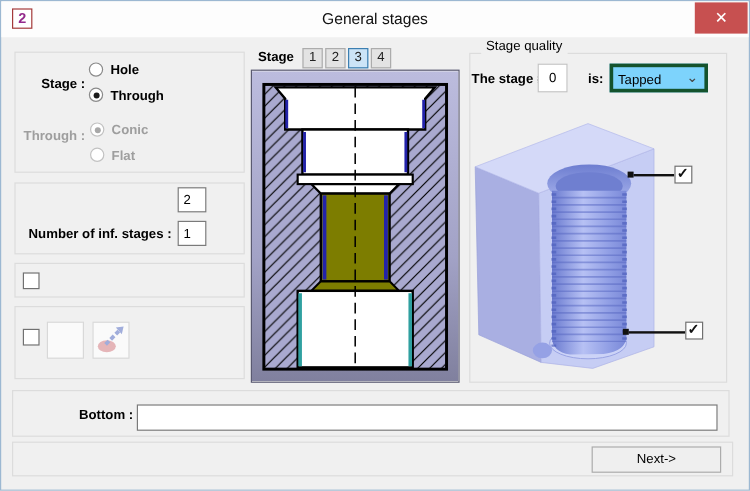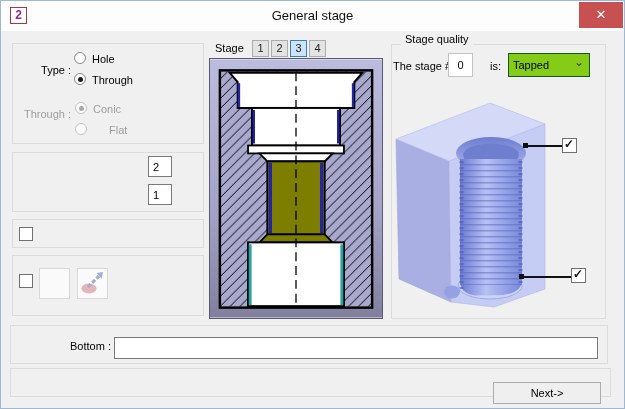--- a/index.html
+++ b/index.html
@@ -15,21 +15,21 @@
     position:absolute;left:9px;top:6px;width:17px;height:17px;background:#fff;
     border:1px solid #a43a3a;text-align:center;line-height:15px;
     font-size:12px;font-weight:bold;color:#942a8c;
   }
   .closebtn{
     position:absolute;left:578px;top:1px;width:44px;height:26px;background:#c75050;
     color:#fff;text-align:center;line-height:26px;font-size:13px;cursor:default;
   }
   .group{position:absolute;border:1px solid #dcdcdc;}
   .grouplabel{position:absolute;background:#f0f0f0;padding:0 4px;white-space:nowrap;text-align:right;}
-  .lbl{position:absolute;white-space:nowrap;}
+  .lbl{position:absolute;white-space:nowrap;font-weight:bold;}
   .lbl.r{text-align:right;}
   .lbl.dis{color:#9e9e9e;}
   .tb{
     position:absolute;background:#fff;border:1px solid #7a7a7a;
     font-family:inherit;font-size:11px;padding:0 4px;color:#000;outline:none;
   }
   .tb.lite{border-color:#c3c3c3;text-align:center;padding:0;}
   .radio{position:absolute;width:12px;height:12px;border:1px solid #8a8a8a;border-radius:50%;background:#fff;}
   .radio.checked::after{content:"";position:absolute;left:3px;top:3px;width:5px;height:5px;border-radius:50%;background:#1c1c1c;}
   .radio.disabled{border-color:#c2c2c2;}
@@ -37,57 +37,58 @@
   .cb{position:absolute;width:14px;height:14px;background:#fff;border:1px solid #707070;}
   .cb .mark{position:absolute;left:1px;top:-2px;font-size:12px;font-weight:bold;color:#111;line-height:14px;}
   .stagebtn{
     position:absolute;width:17px;height:17px;background:#e3e3e3;border:1px solid #acacac;
     text-align:center;line-height:15px;font-size:11px;color:#222;cursor:default;
   }
   .stagebtn.sel{background:#cce4f7;border-color:#3c7fb1;}
   .panel3d-line{position:absolute;height:2px;background:#111;}
   .panel3d-marker{position:absolute;width:5px;height:5px;background:#111;}
   .combo{
-    position:absolute;background:#84cc16;border:1px solid #14532d;
+    position:absolute;background:#7dd3fc;border:3px solid #14532d;
     line-height:22px;padding:0 4px;cursor:default;
   }
   .combo .chev{position:absolute;right:5px;top:-3px;font-size:12px;color:#444;}
   .btn{
     position:absolute;background:#efefef;border:1px solid #acacac;
     text-align:center;cursor:default;font-size:11px;
   }
   .iconbtn{position:absolute;background:#fafafa;border:1px solid #d8d8d8;}
   .drawpanel{position:absolute;left:208px;top:57px;width:174px;height:261px;border:1px solid #5a5a72;}
   .drawpanel svg{display:block;}
 </style>
 </head>
 <body>
 
 <div class="window">
 
   <div class="titlebar">
     <span class="appicon">2</span>
-    <span class="title">General stage</span>
+    <span class="title">General stages</span>
     <span class="closebtn">✕</span>
   </div>
 
   <div class="group" style="left:11px;top:42px;width:192px;height:101px;"></div>
-  <span class="lbl r" style="left:25px;top:63px;width:45px;">Type :</span>
+  <span class="lbl r" style="left:25px;top:63px;width:45px;">Stage :</span>
   <span class="radio" style="left:73px;top:51px;"></span>
   <span class="lbl" style="left:91px;top:52px;">Hole</span>
   <span class="radio checked" style="left:73px;top:72px;"></span>
   <span class="lbl" style="left:91px;top:73px;">Through</span>
   <span class="lbl r dis" style="left:14px;top:107px;width:56px;">Through :</span>
   <span class="radio checked disabled" style="left:74px;top:101px;"></span>
   <span class="lbl dis" style="left:92px;top:102px;">Conic</span>
   <span class="radio disabled" style="left:74px;top:122px;"></span>
-  <span class="lbl dis" style="left:108px;top:123px;">Flat</span>
+  <span class="lbl dis" style="left:92px;top:123px;">Flat</span>
 
   <div class="group" style="left:11px;top:151px;width:192px;height:60px;"></div>
   <input class="tb" style="left: 147px; top: 155px; width: 24px; height: 21px;" value="2">
+  <span class="lbl r" style="left:18px;top:188px;width:124px;">Number of inf. stages :</span>
   <input class="tb" style="left: 147px; top: 183px; width: 24px; height: 21px;" value="1">
 
   <div class="group" style="left:11px;top:218px;width:192px;height:29px;"></div>
   <span class="cb" style="left:18px;top:226px;"></span>
 
   <div class="group" style="left:11px;top:254px;width:192px;height:61px;"></div>
   <span class="cb" style="left:18px;top:273px;"></span>
   <span class="iconbtn" style="left:38px;top:267px;width:31px;height:31px;"></span>
   <span class="iconbtn" style="left:76px;top:267px;width:31px;height:31px;">
     <svg width="29" height="29" viewBox="0 0 29 29" style="opacity:.8;">
@@ -188,15 +189,15 @@
   <span class="panel3d-line" style="left:523px;top:275px;width:47px;"></span>
   <span class="cb" style="left:570px;top:267px;width:15px;height:15px;">
     <span class="mark">✓</span>
   </span>
 
   <div class="group" style="left:9px;top:324px;width:598px;height:39px;"></div>
   <span class="lbl r" style="left:30px;top:339px;width:80px;">Bottom :</span>
   <input class="tb" style="left: 113px; top: 336px; width: 484px; height: 22px;" value="">
 
   <div class="group" style="left:9px;top:367px;width:601px;height:29px;"></div>
-  <span class="btn" style="left:492px;top:371px;width:108px;height:22px;line-height:21px;margin-top:10px;">Next-&gt;</span>
+  <span class="btn" style="left:492px;top:371px;width:108px;height:22px;line-height:21px;">Next-&gt;</span>
 
 </div>
 
 </body></html>

